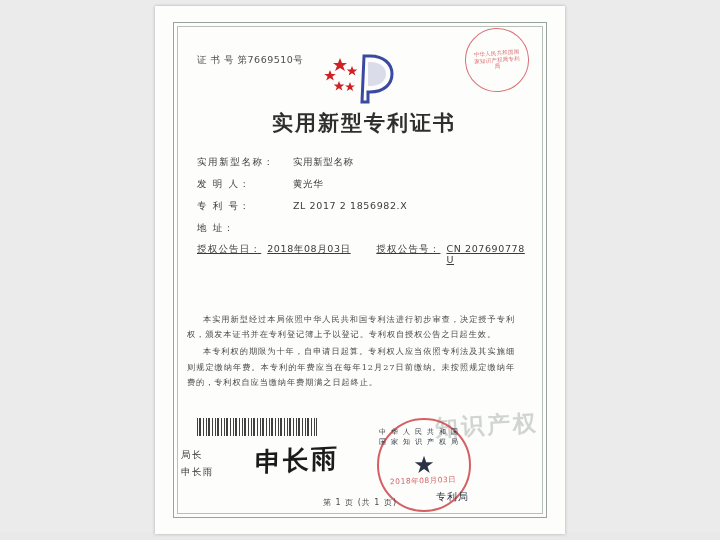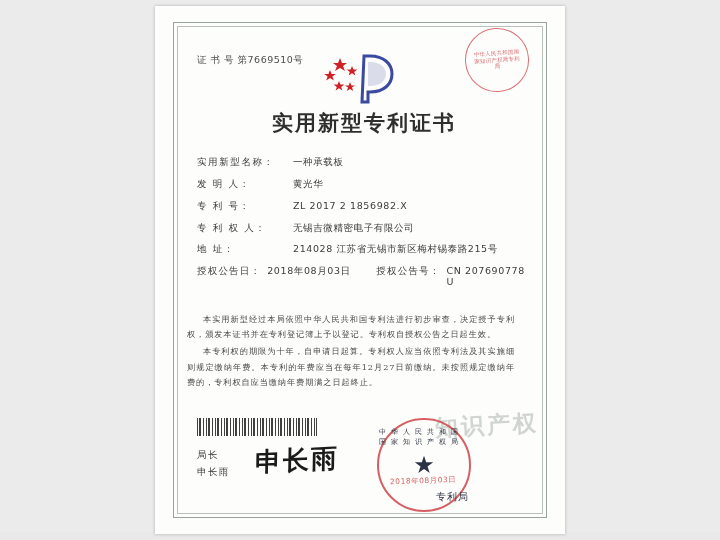--- a/index.html
+++ b/index.html
@@ -129,20 +129,21 @@
     color: #3c3c3c;
   }
   .two-col {
     display: flex;
     margin-bottom: 9.5px;
     font-size: 9.5px;
   }
   .two-col .col {
     display: flex;
     align-items: baseline;
+    text-decoration: underline;
   }
   .two-col .col:first-child { width: 190px; }
   .two-col .cl {
     letter-spacing: 1.2px;
     white-space: nowrap;
     margin-right: 6px;
   }
   
   .body-text {
     position: absolute;
@@ -187,21 +188,21 @@
     font-weight: bold;
     color: #c9cfca;
     letter-spacing: 3px;
     font-family: "DejaVu Serif", serif;
     opacity: 0.85;
     transform: rotate(-3deg);
   }
   
   .sign-label {
     position: absolute;
-    left: 42px;
+    left: 26px;
     top: 440px;
     font-size: 9.5px;
     line-height: 1.8;
     color: #3c3c3c;
     letter-spacing: 1.4px;
   }
   .signature {
     position: absolute;
     left: 100px;
     top: 437px;
@@ -298,37 +299,32 @@
         <polygon points="40,16 41.4,19.6 45.3,19.6 42.2,21.9 43.4,25.6 40,23.3 36.6,25.6 37.8,21.9 34.7,19.6 38.6,19.6" fill="#cf2026"></polygon>
         <polygon points="38,32 39.3,35.4 43,35.4 40,37.6 41.1,41 38,38.9 34.9,41 36,37.6 33,35.4 36.7,35.4" fill="#cf2026"></polygon>
       </svg>
     </div>
 
     <div class="doc-title">实用新型专利证书</div>
 
     <div class="fields">
       <div class="field-row">
         <span class="field-label w1">实用新型名称：</span>
-        <span class="field-value">一种承载板</span>
+        <span class="field-value">实用新型名称</span>
       </div>
       <div class="field-row">
         <span class="field-label w1">发 明 人：</span>
         <span class="field-value">黄光华</span>
       </div>
       <div class="field-row">
         <span class="field-label w1">专 利 号：</span>
         <span class="field-value">ZL 2017 2 1856982.X</span>
       </div>
       <div class="field-row">
-        <span class="field-label w1">专 利 权 人：</span>
-        <span class="field-value">无锡吉微精密电子有限公司</span>
-      </div>
-      <div class="field-row">
         <span class="field-label w1">地 址：</span>
-        <span class="field-value">214028 江苏省无锡市新区梅村锡泰路215号</span>
       </div>
       <div class="two-col">
         <div class="col">
           <span class="cl">授权公告日：</span>
           <span class="field-value">2018年08月03日</span>
         </div>
         <div class="col">
           <span class="cl">授权公告号：</span>
           <span class="field-value">CN 207690778 U</span>
         </div>
@@ -352,15 +348,16 @@
     <div class="signature">申长雨</div>
 
     <div class="big-seal">
       <div class="ring-text">中华人民共和国国家知识产权局</div>
       <div class="star">★</div>
       <div class="bottom-text">专利局</div>
     </div>
 
     <div class="seal-date">2018年08月03日</div>
 
+    <div class="page-footer">第 1 页 (共 1 页)</div>
 
   </div>
 </div>
 
 </body></html>

